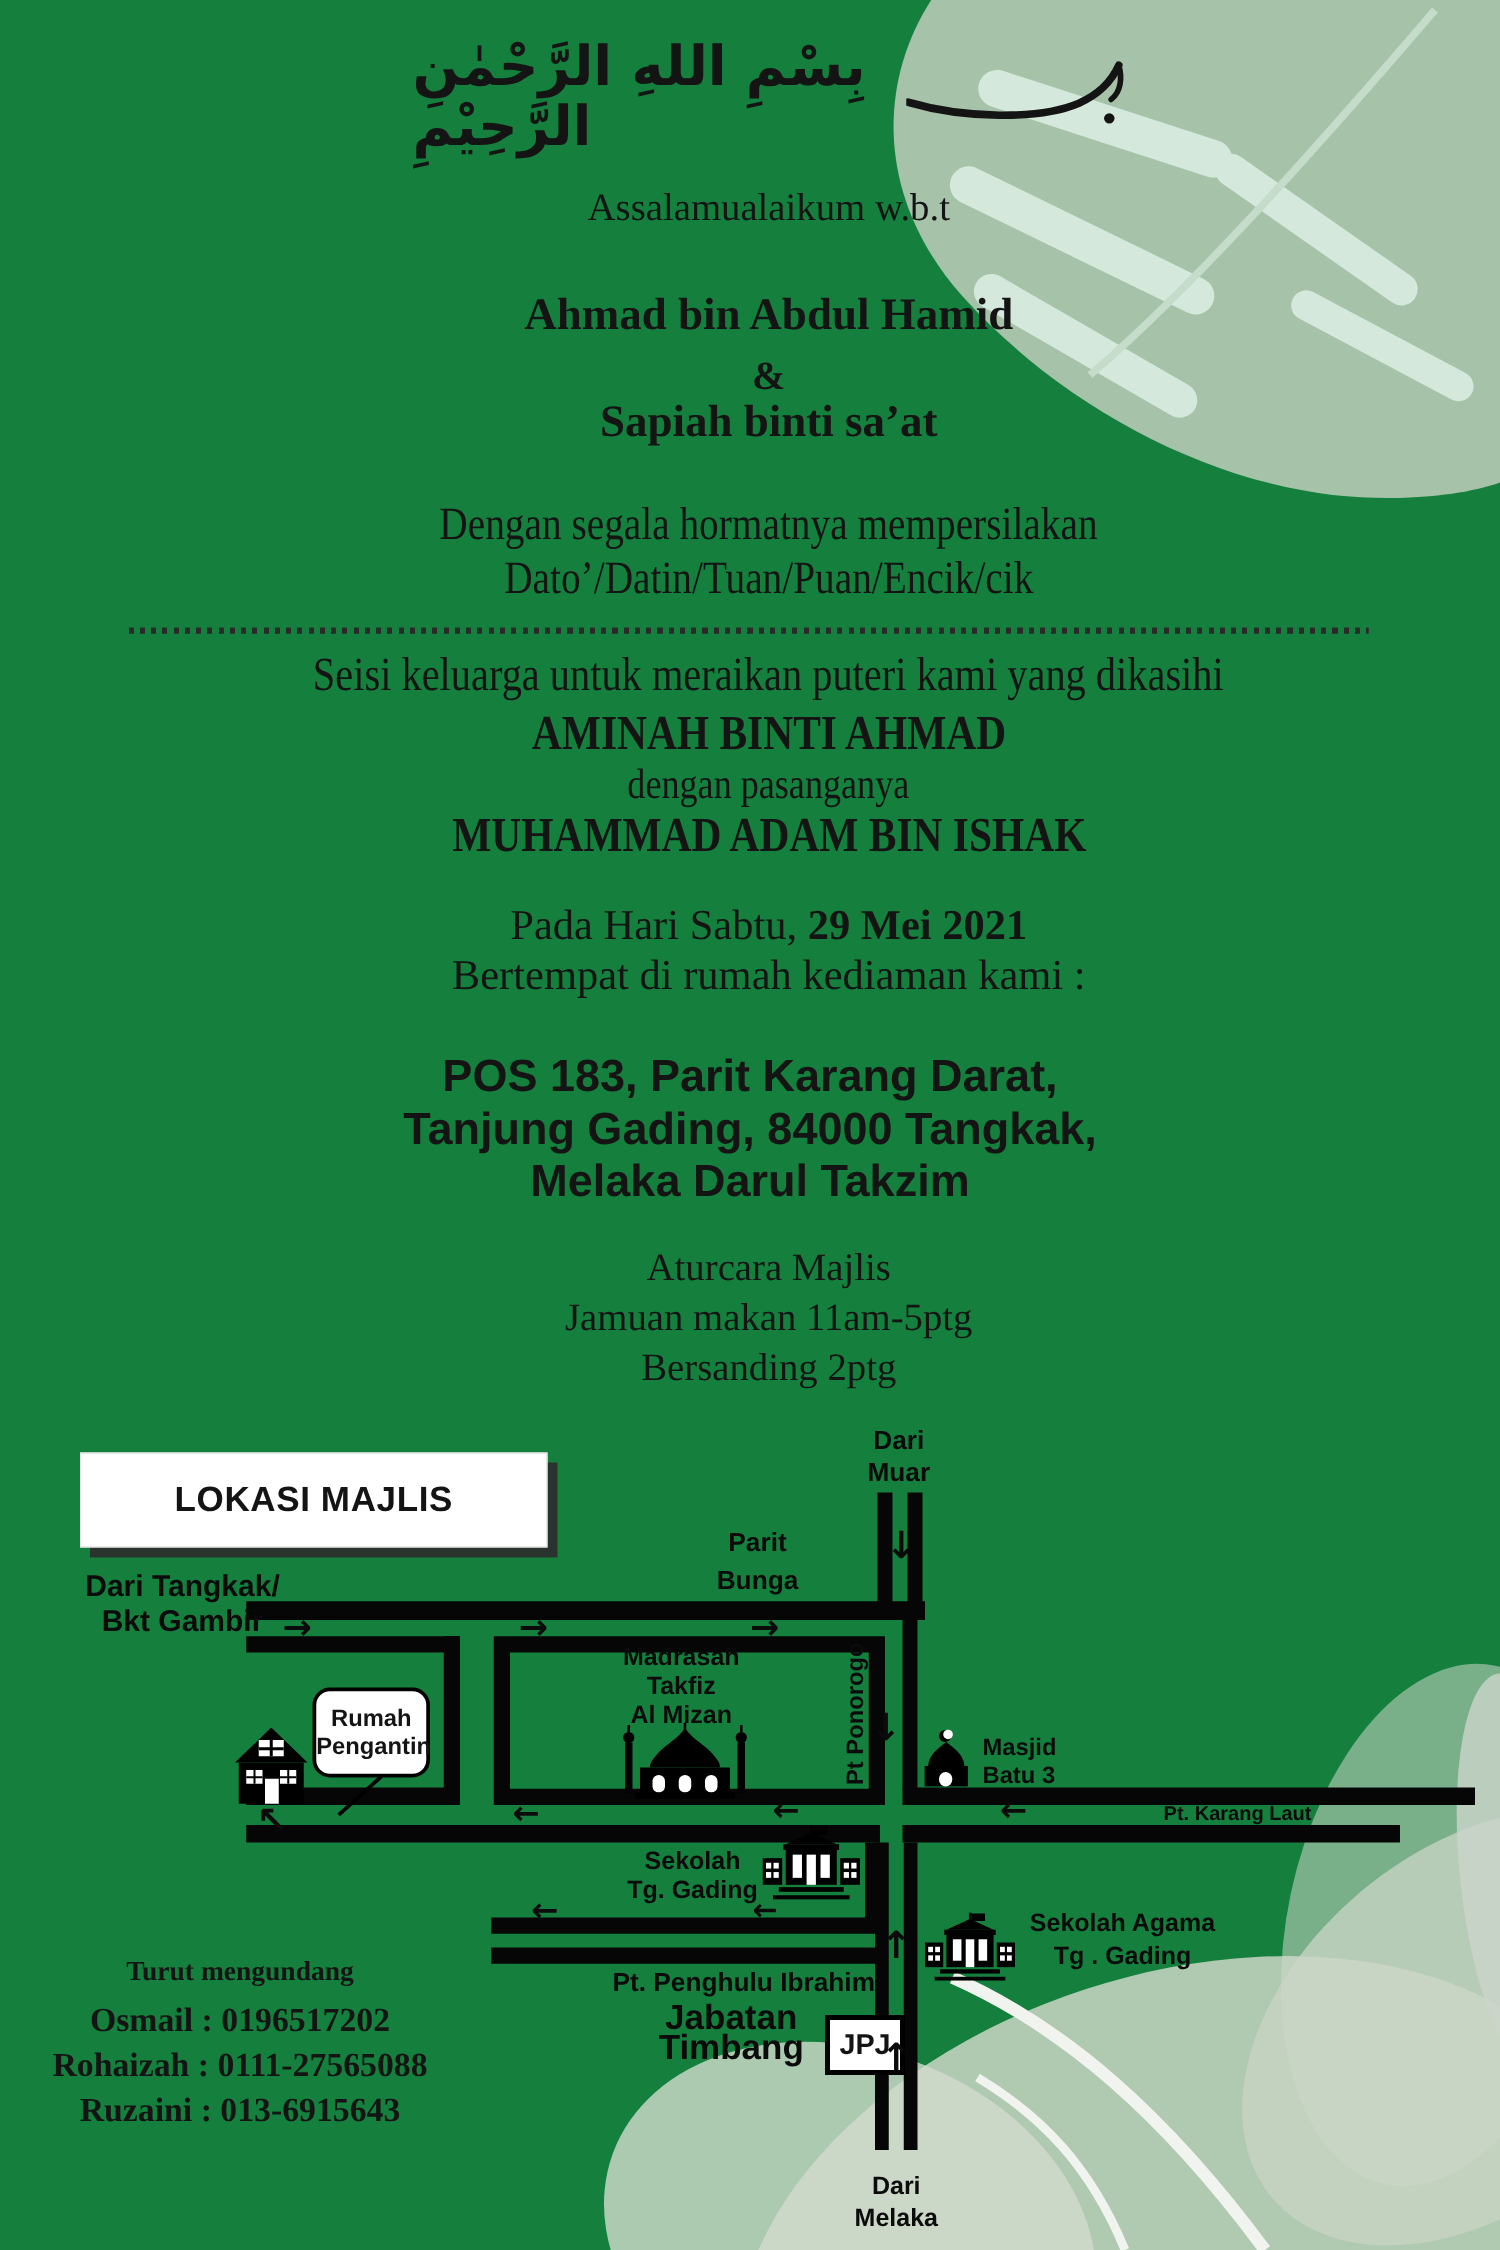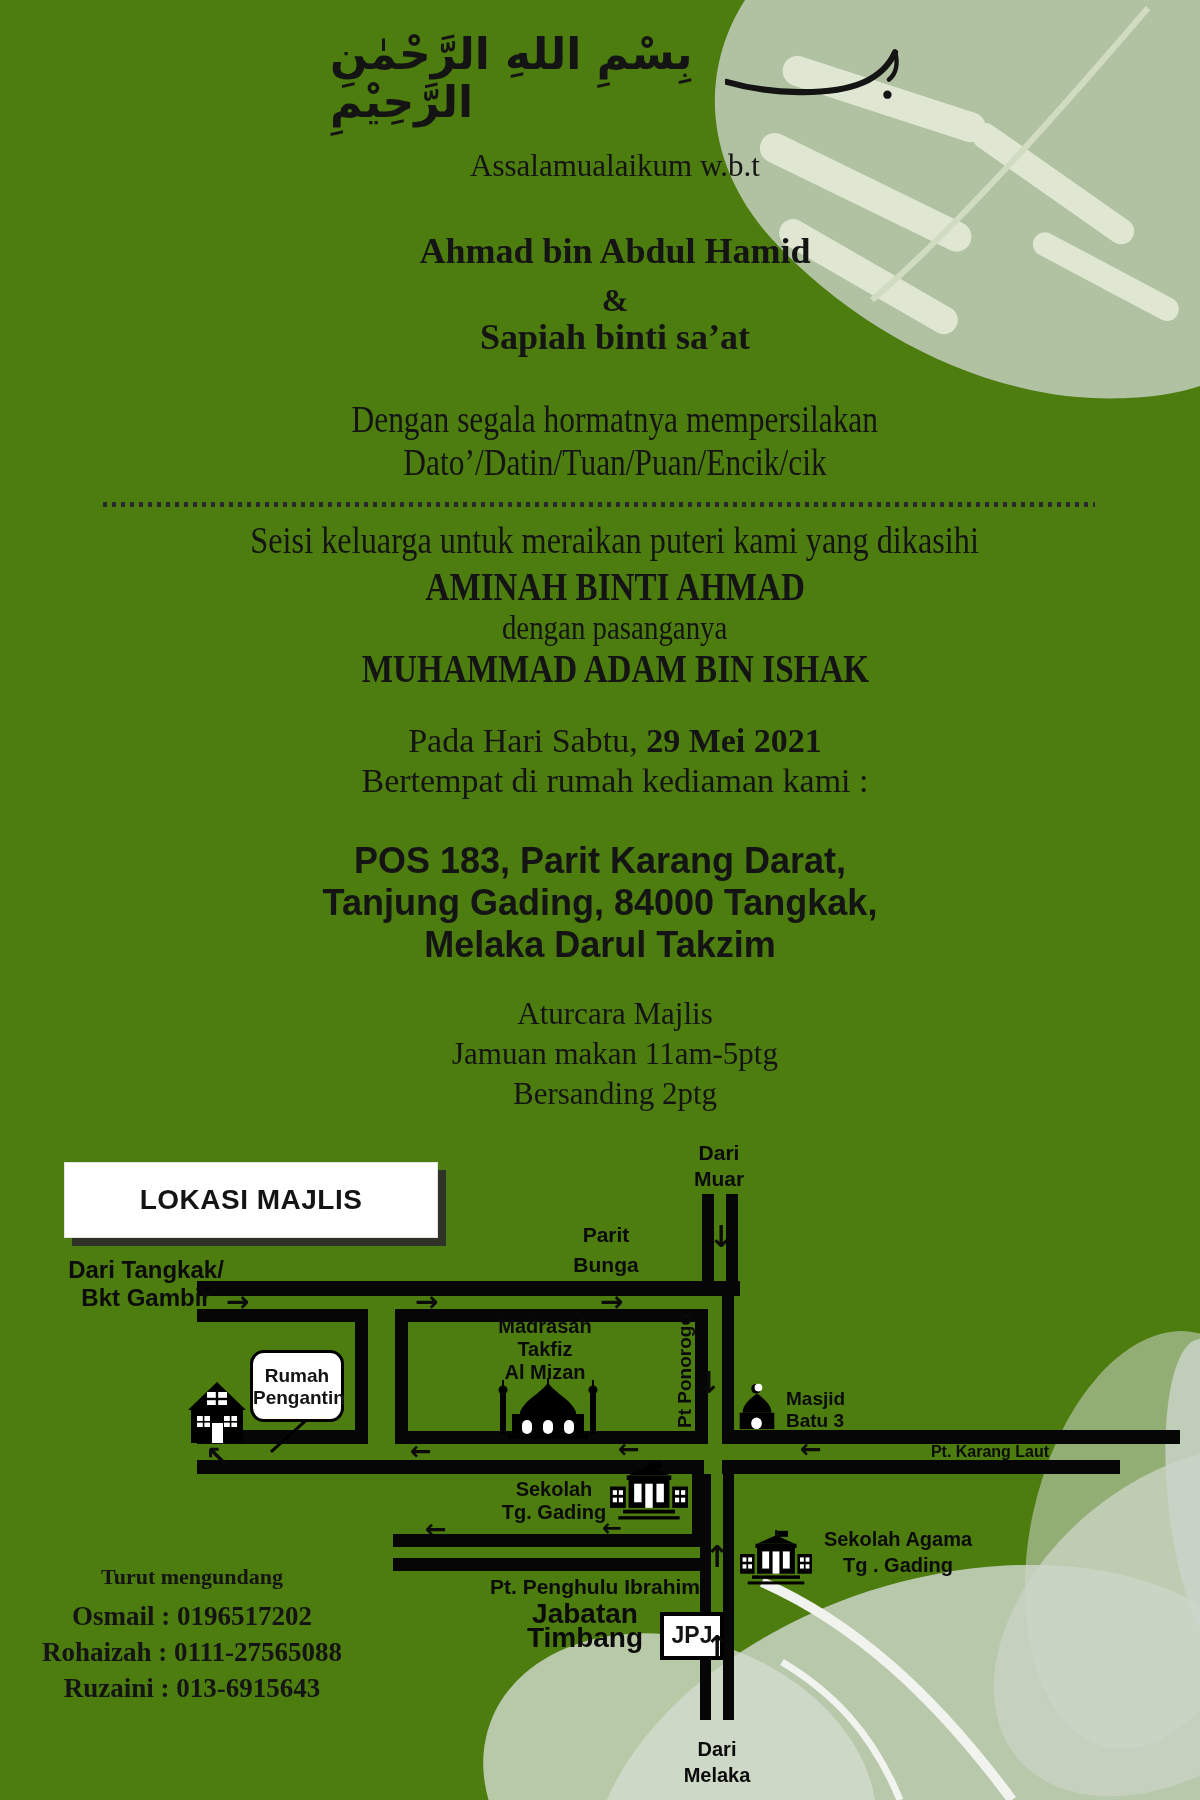--- a/index.html
+++ b/index.html
@@ -1,16 +1,16 @@
 <!DOCTYPE html>
 <html><head>
 <meta charset="utf-8">
 <style>
   html,body{margin:0;padding:0;background:#888;}
-  .page{position:relative;width:1200px;height:1800px;background:#4d7c0f;overflow:hidden;
+  .page{position:relative;width:1200px;height:1800px;background:#15803d;overflow:hidden;
         font-family:"Liberation Serif",serif;color:#141414;margin:0 auto;}
   .leaves{position:absolute;left:0;top:0;z-index:0;}
   .ctr{position:absolute;left:15px;width:1200px;text-align:center;z-index:2;white-space:nowrap;}
   .cond{display:inline-block;transform:scaleX(0.85);transform-origin:center;white-space:nowrap;}
   .sans{font-family:"Liberation Sans",sans-serif;}
   .pre{white-space:pre;}
   .bismillah-row{position:absolute;left:330px;top:22px;width:570px;height:112px;display:flex;
         align-items:center;z-index:2;}
   .bismillah-text{font-family:"DejaVu Sans",sans-serif;font-weight:700;font-size:44px;line-height:1.1;}
   .dotted{position:absolute;left:103px;top:502px;width:992px;height:5px;z-index:2;

